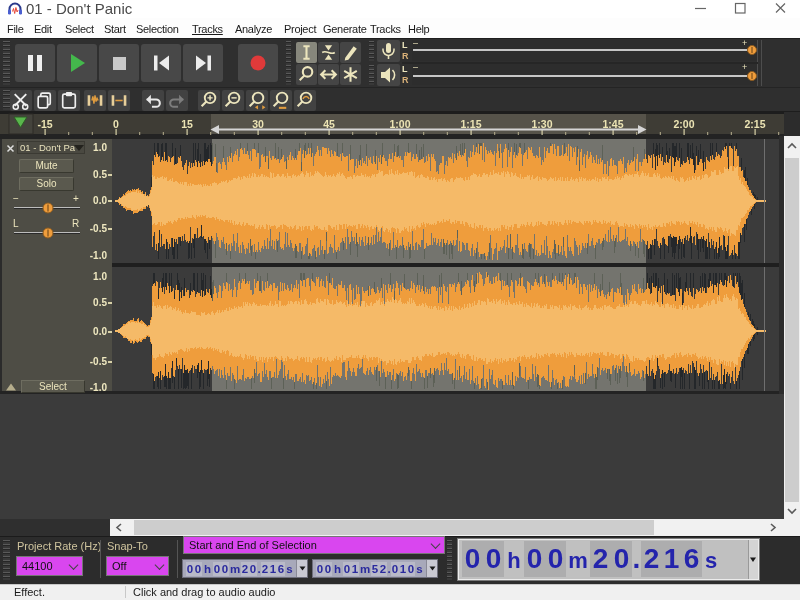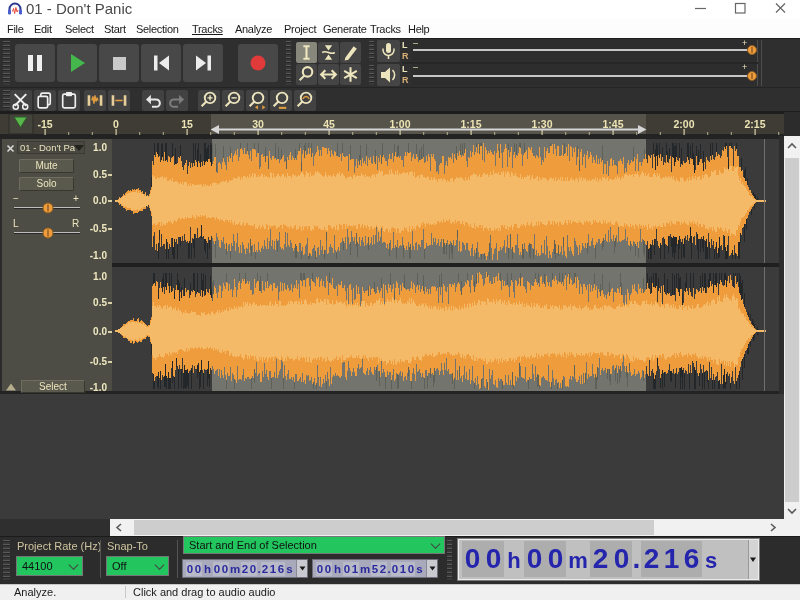--- a/index.html
+++ b/index.html
@@ -1,19 +1,19 @@
 <!DOCTYPE html>
 <html><head><meta charset="utf-8"><style>
 html,body{margin:0;padding:0;}
 body{width:800px;height:600px;overflow:hidden;font-family:"Liberation Sans",sans-serif;background:#2e2e2e;}
 *{box-sizing:border-box;}
 .abs{position:absolute;}
 .grip{background:repeating-linear-gradient(to bottom,#5a5a5a 0 1px,#262626 1px 2px,#383838 2px 4px);width:5px;}
 .tbtn{position:absolute;background:#484848;border-radius:3px;}
-.combo{position:absolute;background:#22c55e;border:1px solid #767676;color:#111;font-size:11px;line-height:18px;padding-left:5px;}
+.combo{position:absolute;background:#d946ef;border:1px solid #767676;color:#111;font-size:11px;line-height:18px;padding-left:5px;}
 .chev{position:absolute;right:5px;top:45%;width:7px;height:7px;border-right:1.5px solid #444;border-bottom:1.5px solid #444;transform:translateY(-50%) rotate(45deg);}
 </style></head><body>
 
 <div style="position:absolute;left:0;top:0;width:800px;height:18px;background:#ffffff;"></div>
 <svg class="abs" style="left:7px;top:2px" width="16" height="14" viewBox="0 0 16 14">
 <path d="M2.5 10 L2.5 7 A5.5 5.5 0 0 1 13.5 7 L13.5 10" fill="none" stroke="#2b3a8c" stroke-width="2"></path>
 <rect x="1" y="7.5" width="3" height="5" rx="1.2" fill="#4a5ed0"></rect>
 <rect x="12" y="7.5" width="3" height="5" rx="1.2" fill="#4a5ed0"></rect>
 <path d="M5.5 9.5 l1 -3 l1.2 5 l1.2 -6 l1.2 4.5 l1 -2" fill="none" stroke="#e8483a" stroke-width="1"></path>
 </svg>
@@ -364,14 +364,14 @@
       </svg></div>
   </div>
 <div class="abs grip" style="left:447px;top:540px;height:40px;"></div>
 <div style="position:absolute;left:457px;top:538px;width:303px;height:43px;background:#c0c0c0;border:1px solid #7a7a7a;box-shadow:inset 0 0 0 1px #ececec;"></div>
 <div style="position:absolute;left:462px;top:541px;height:37px;line-height:36px;font-weight:bold;color:#2424ac;font-size:28px;white-space:nowrap;"><span style="display:inline-block;width:21px;text-align:center;background:#adadae;font-size:28px;">0</span><span style="display:inline-block;width:21px;text-align:center;background:#adadae;font-size:28px;">0</span><span style="display:inline-block;width:20px;text-align:center;font-size:22px;">h</span><span style="display:inline-block;width:21px;text-align:center;background:#adadae;font-size:28px;">0</span><span style="display:inline-block;width:21px;text-align:center;background:#adadae;font-size:28px;">0</span><span style="display:inline-block;width:24px;text-align:center;font-size:22px;">m</span><span style="display:inline-block;width:21px;text-align:center;background:#adadae;font-size:28px;">2</span><span style="display:inline-block;width:21px;text-align:center;background:#adadae;font-size:28px;">0</span><span style="display:inline-block;width:9px;text-align:center;font-size:28px;">.</span><span style="display:inline-block;width:21px;text-align:center;background:#adadae;font-size:28px;">2</span><span style="display:inline-block;width:19px;text-align:center;background:#adadae;font-size:28px;">1</span><span style="display:inline-block;width:21px;text-align:center;background:#adadae;font-size:28px;">6</span><span style="display:inline-block;width:18px;text-align:center;font-size:22px;">s</span></div>
 <div style="position:absolute;left:748px;top:540px;width:10px;height:39px;background:#d4d4d4;border-left:1px solid #999;"></div>
 <svg class="abs" style="left:748px;top:555px" width="10" height="9" viewBox="0 0 10 9">
     <path d="M2 2.5 H8 L5 7 Z" fill="#1a1a1a"></path>
   </svg>
 <div style="position:absolute;left:0;top:584px;width:800px;height:16px;background:#f0f0f0;border-top:1px solid #c8c8c8;"></div>
-<div style="position:absolute;left:14px;top:586px;font-size:11px;color:#1a1a1a;">Analyze.</div>
+<div style="position:absolute;left:14px;top:586px;font-size:11px;color:#1a1a1a;">Effect.</div>
 <div style="position:absolute;left:125px;top:586px;width:1px;height:12px;background:#c8c8c8;"></div>
 <div style="position:absolute;left:133px;top:586px;font-size:11px;color:#1a1a1a;">Click and drag to audio audio</div>
 </body></html>

